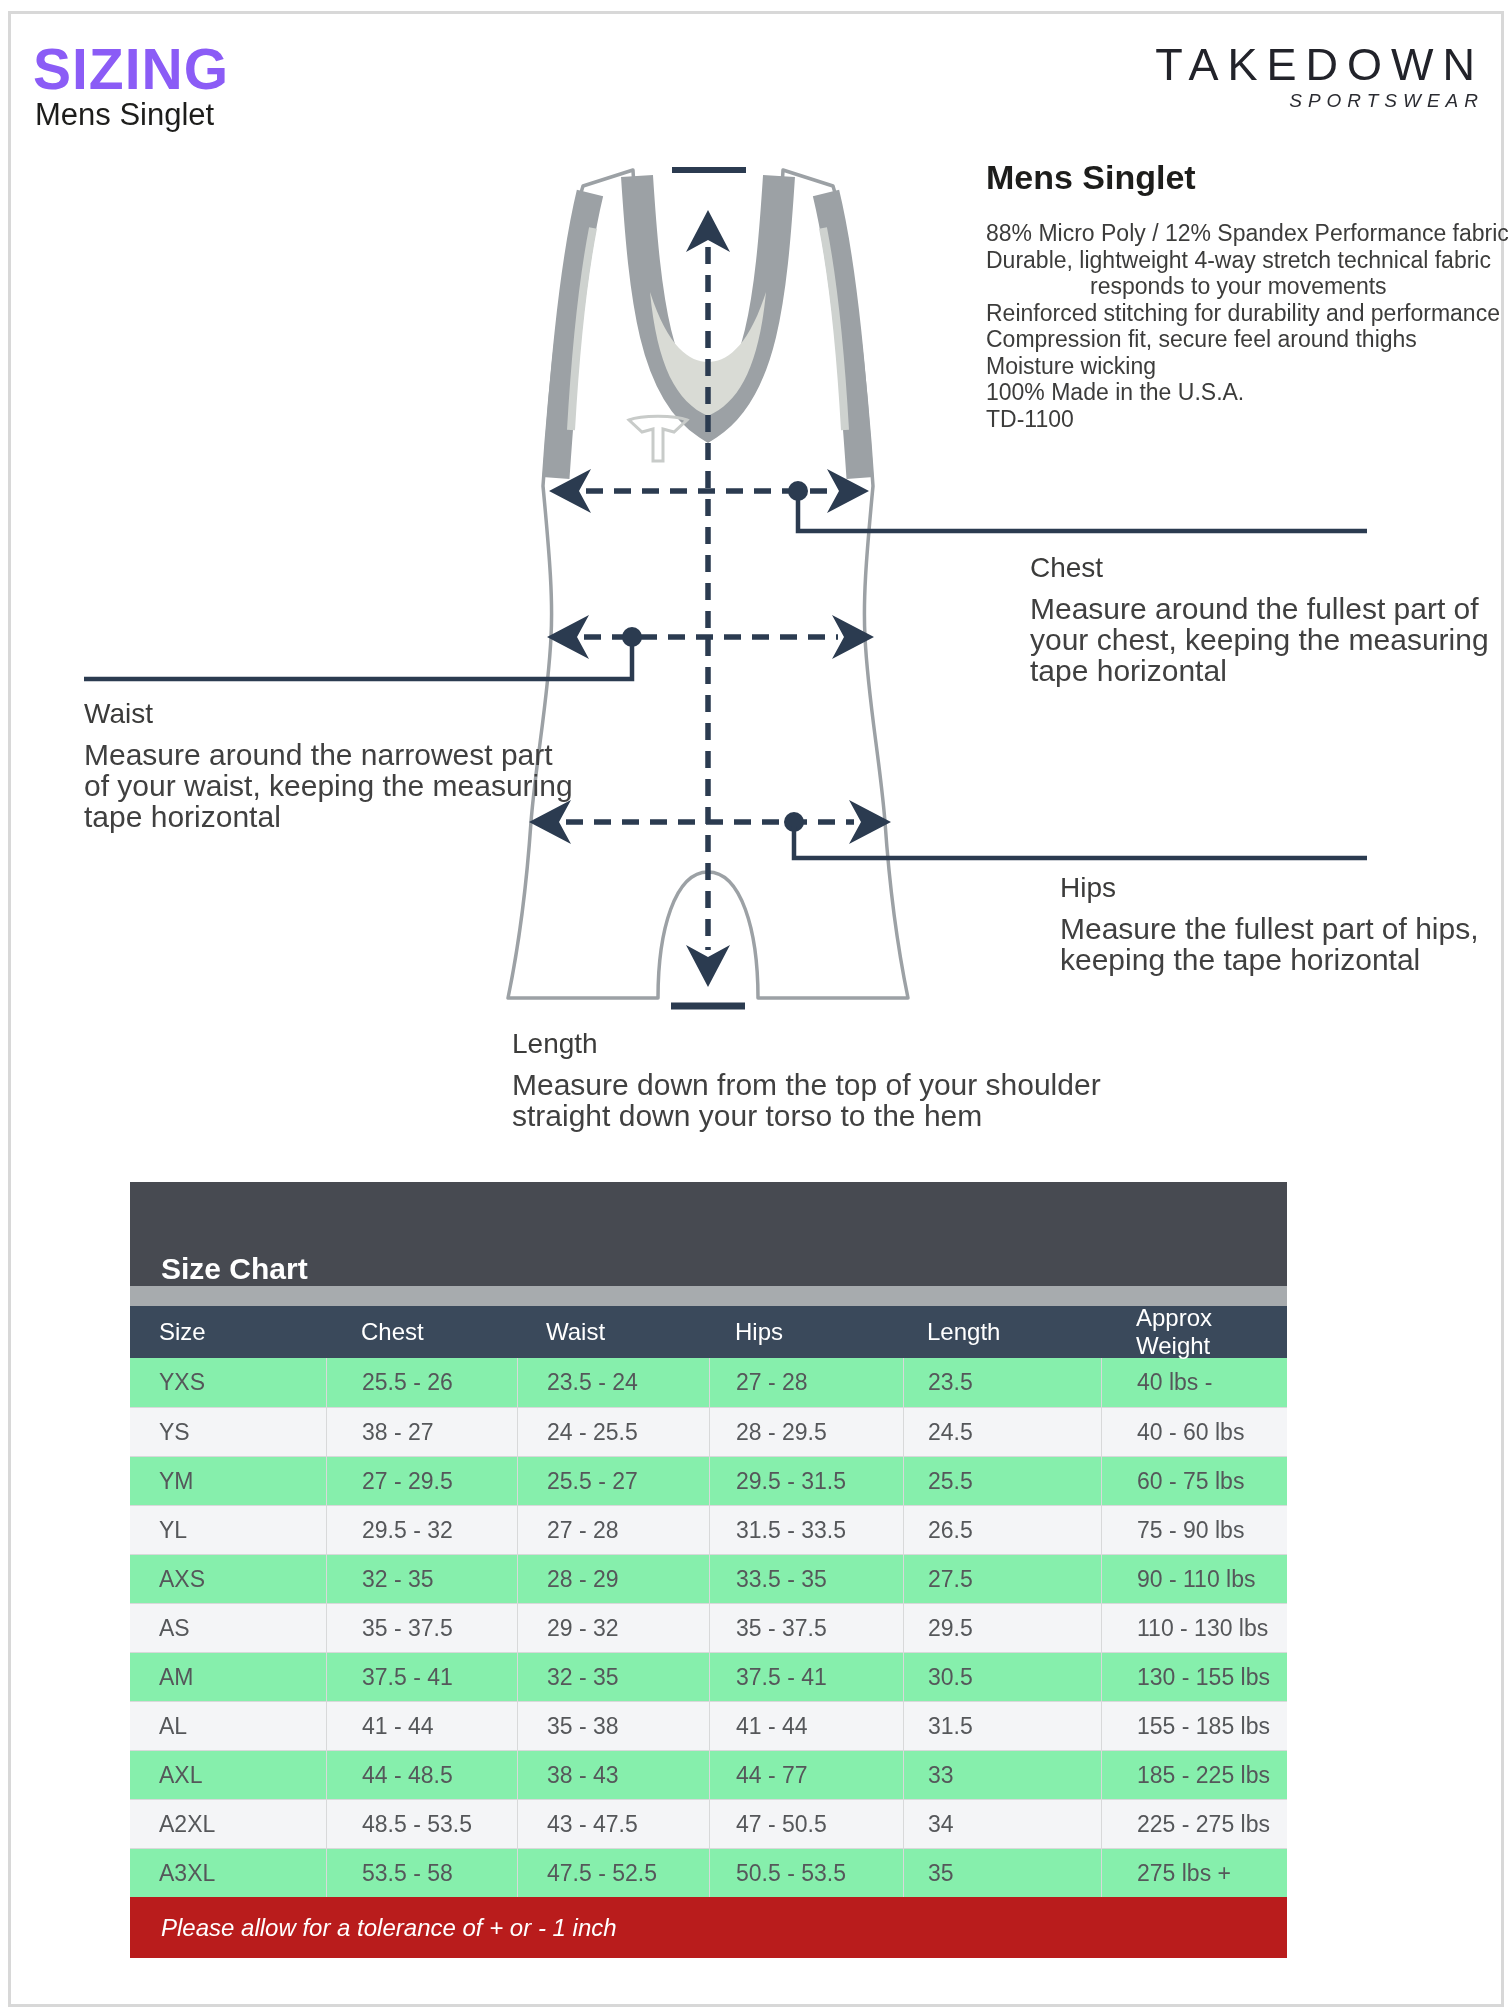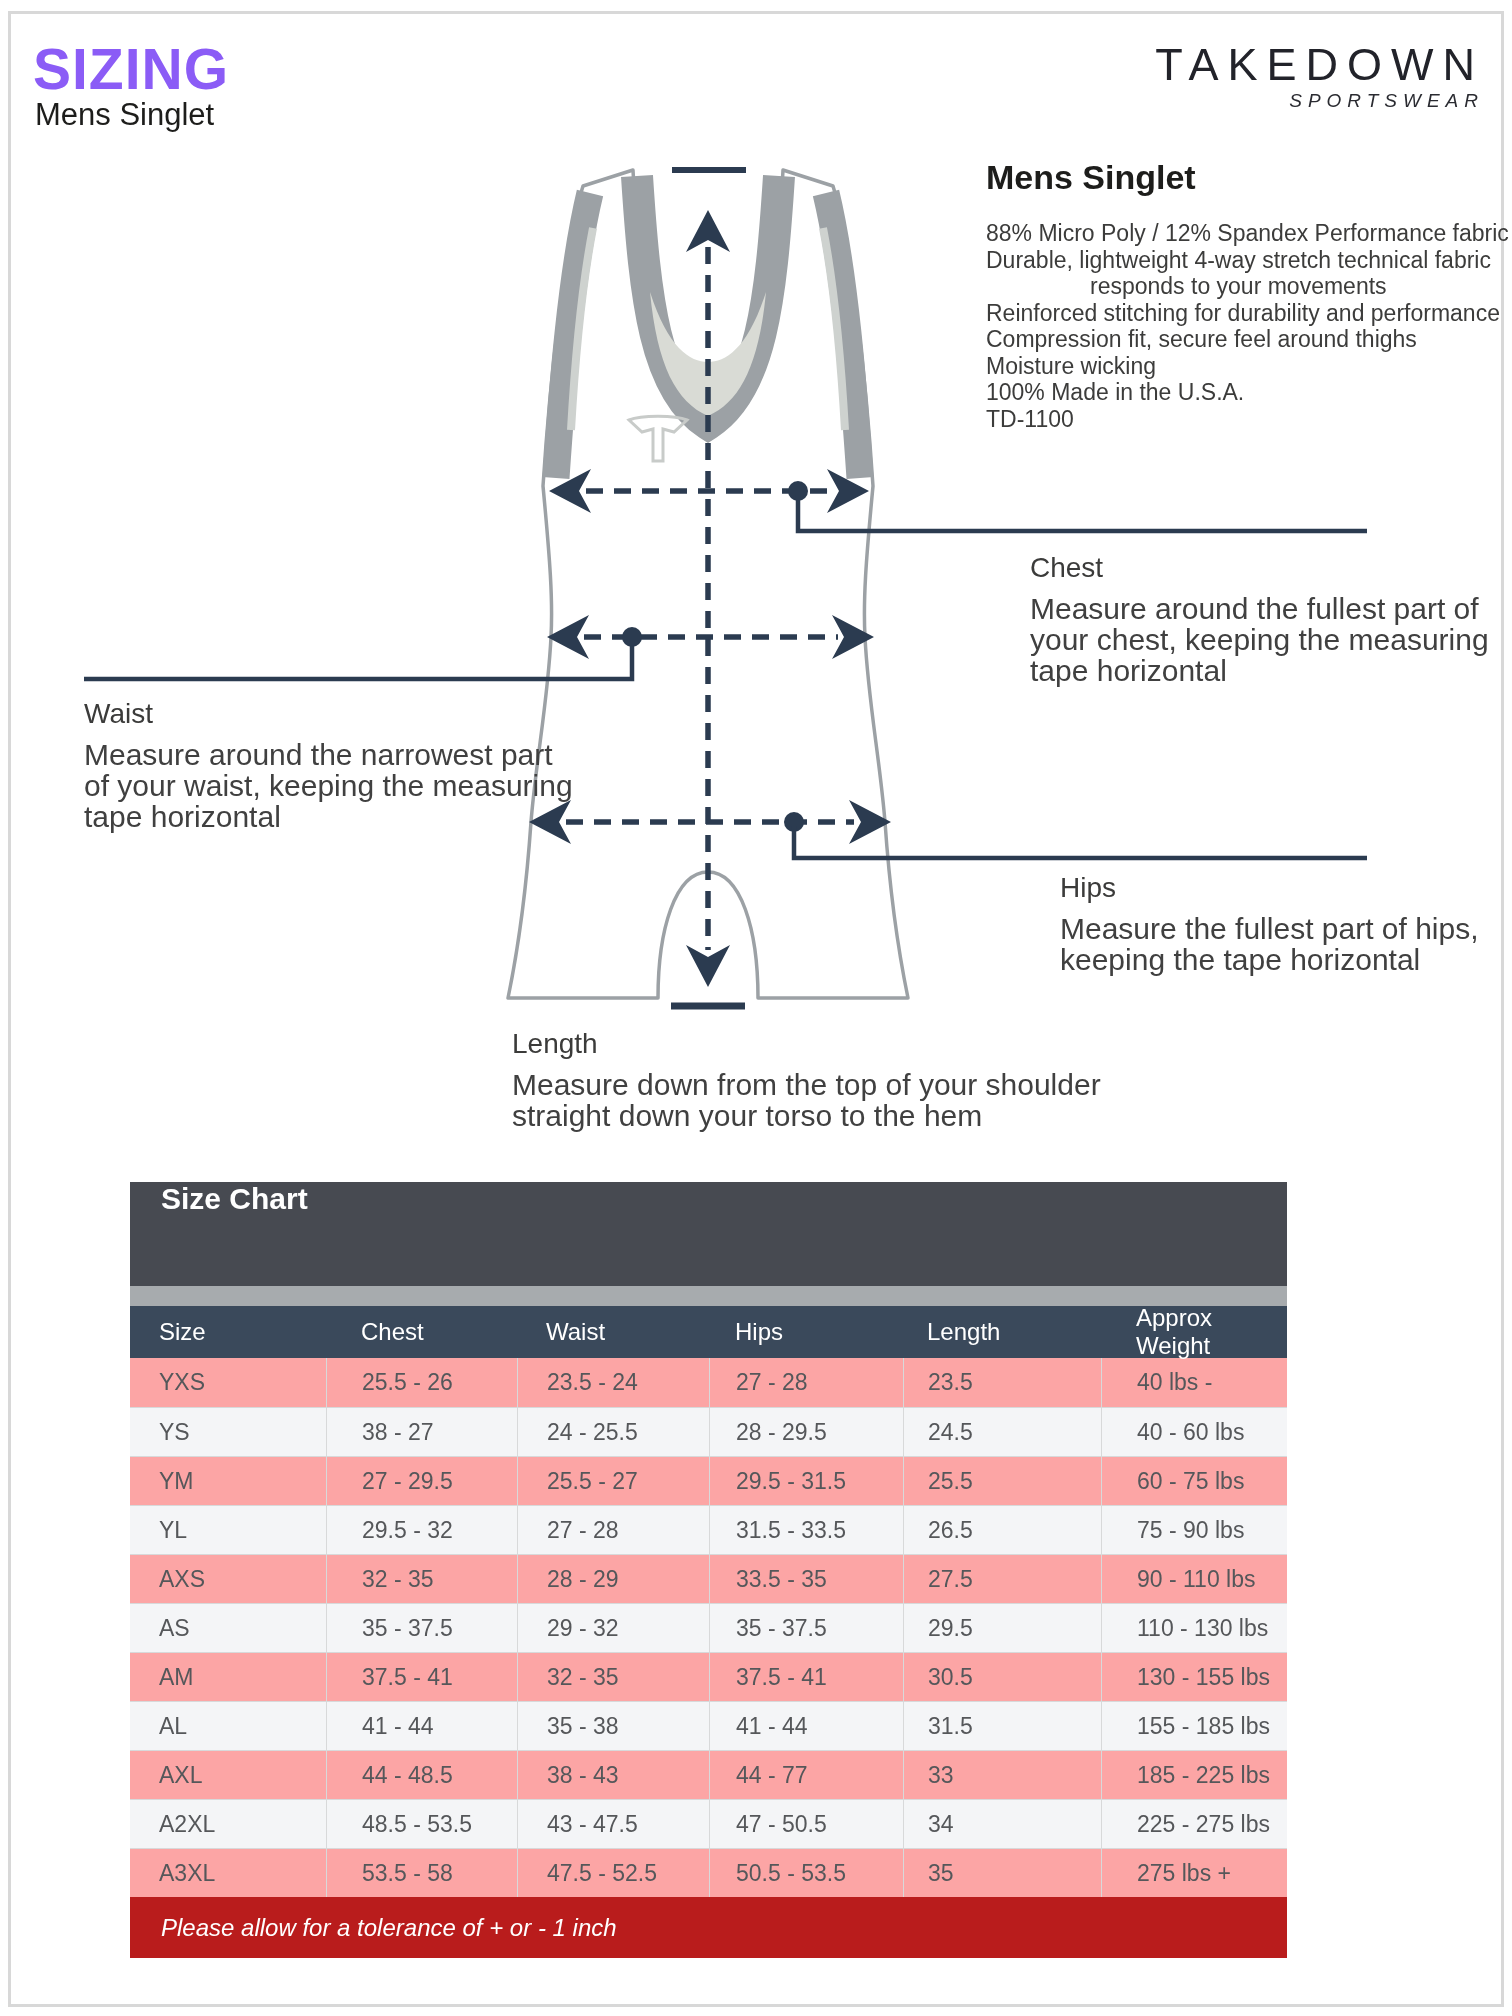--- a/index.html
+++ b/index.html
@@ -46,32 +46,32 @@
   .m-chest  { left:1030px; top:552px; }
   .m-waist  { left:84px;   top:698px; }
   .m-hips   { left:1060px; top:872px; }
   .m-length { left:512px;  top:1028px; }
   
   .diagram-svg { position:absolute; left:0; top:0; width:1512px; height:2016px; }
   
   .size-chart { position:absolute; left:130px; top:1182px; width:1157px; }
   .band-title {
     height:104px; background:#474a51; color:#ffffff;
-    display:flex; align-items:flex-start; padding-left:31px;
+    display:flex; align-items:flex-end; padding-left:31px;
     font-size:30px; font-weight:700;
   }
   .band-sep { height:20px; background:#a7abae; }
   .thead {
     height:52px; background:#3a495b; color:#ffffff;
     display:flex; align-items:stretch; font-size:24px;
   }
   .th { display:flex; align-items:center; }
   .tbody .tr {
     height:49px; display:flex; align-items:stretch;
-    background:#fca5a5; border-top:1px solid #d8d9da;
+    background:#86efac; border-top:1px solid #d8d9da;
     font-size:23px; color:#55575a;
   }
   .tbody .tr:first-child { border-top:none; }
   .tbody .tr.alt { background:#f4f5f7; }
   .td { display:flex; align-items:center; }
   .td.c1,.td.c2,.td.c3,.td.c4,.td.c5 { border-left:1px solid #d8d9da; }
   .c0 { width:196px; padding-left:29px; }
   .c1 { width:191px; padding-left:35px; }
   .c2 { width:192px; padding-left:29px; }
   .c3 { width:194px; padding-left:26px; }

